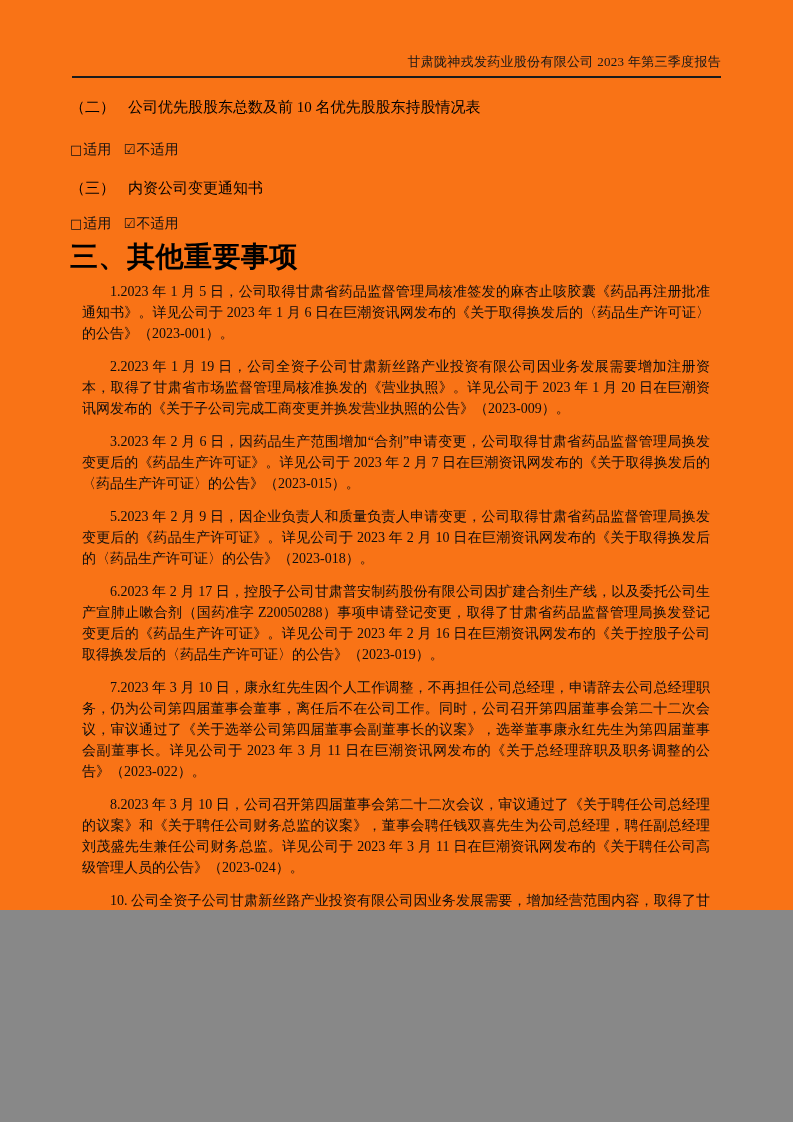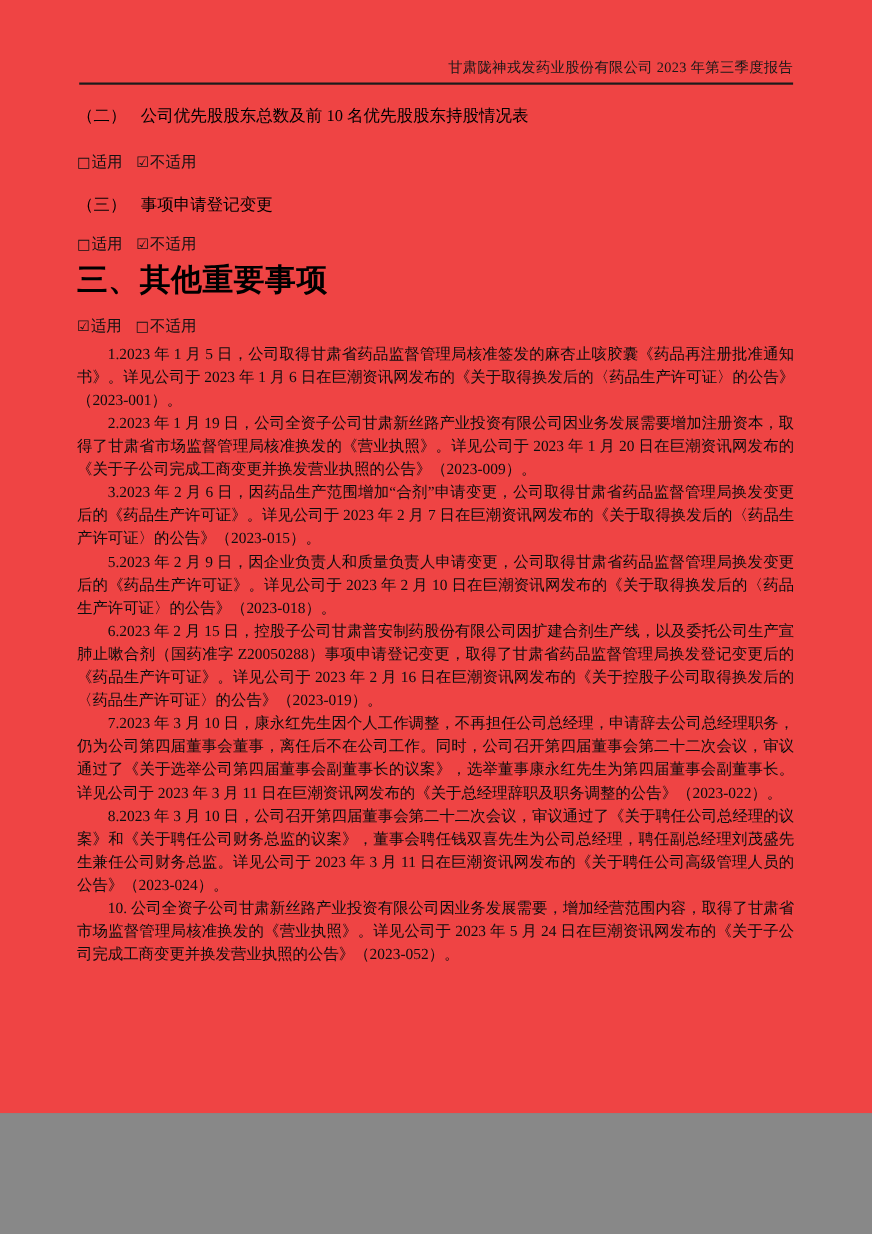--- a/index.html
+++ b/index.html
@@ -1,20 +1,20 @@
 <!DOCTYPE html>
 <html><head>
 <meta charset="utf-8">
 <style>
   html,body { margin:0; padding:0; background:#888; }
   .page {
     position:relative;
-    width:793px; height:1012px;
+    width:793px; height:910px;
     margin:0 auto;
-    background:#ef4444;
+    background:#f97316;
     color:#111;
     font-family:"Liberation Serif","DejaVu Serif",serif;
     overflow:hidden;
   }
   .header {
     margin:0 72px;
     padding-top:52px;
     padding-bottom:5px;
     border-bottom:2px solid #1b1b1b;
     text-align:right;
@@ -40,21 +40,21 @@
     font-size:13px;
     margin-right:1px;
   }
   .paragraphs {
     margin-top:5px;
     font-size:14px;
     line-height:21px;
     text-align:justify;
     color:#0d0d0d;
   }
-  .para { margin:0; text-indent:2em; }
+  .para { margin:12px; text-indent:2em; }
   .page-num {
     position:absolute;
     top:1038px; right:74px;
     font-size:12px; color:#333;
   }
 </style>
 </head>
 <body>
 
 <div class="page">
@@ -72,51 +72,43 @@
     <div class="applicability row1">
       <span class="cb-group">
         <span class="cb">□</span><span>适用</span>
       </span>
       <span class="cb-group">
         <span class="cb">☑</span><span>不适用</span>
       </span>
     </div>
 
     <h2 class="sec-heading">
-      <span class="sec-num">（三）</span><span>事项申请登记变更</span>
+      <span class="sec-num">（三）</span><span>内资公司变更通知书</span>
     </h2>
 
     <div class="applicability row2">
       <span class="cb-group">
         <span class="cb">□</span><span>适用</span>
       </span>
       <span class="cb-group">
         <span class="cb">☑</span><span>不适用</span>
       </span>
     </div>
 
     <h1 class="big-heading">
       <span>三、</span><span>其他重要事项</span>
     </h1>
 
-    <div class="applicability row3">
-      <span class="cb-group">
-        <span class="cb">☑</span><span>适用</span>
-      </span>
-      <span class="cb-group">
-        <span class="cb">□</span><span>不适用</span>
-      </span>
-    </div>
 
     <div class="paragraphs">
       <p class="para">1.2023 年 1 月 5 日，公司取得甘肃省药品监督管理局核准签发的麻杏止咳胶囊《药品再注册批准通知书》。详见公司于 2023 年 1 月 6 日在巨潮资讯网发布的《关于取得换发后的〈药品生产许可证〉的公告》（2023-001）。</p>
       <p class="para">2.2023 年 1 月 19 日，公司全资子公司甘肃新丝路产业投资有限公司因业务发展需要增加注册资本，取得了甘肃省市场监督管理局核准换发的《营业执照》。详见公司于 2023 年 1 月 20 日在巨潮资讯网发布的《关于子公司完成工商变更并换发营业执照的公告》（2023-009）。</p>
       <p class="para">3.2023 年 2 月 6 日，因药品生产范围增加“合剂”申请变更，公司取得甘肃省药品监督管理局换发变更后的《药品生产许可证》。详见公司于 2023 年 2 月 7 日在巨潮资讯网发布的《关于取得换发后的〈药品生产许可证〉的公告》（2023-015）。</p>
       <p class="para">5.2023 年 2 月 9 日，因企业负责人和质量负责人申请变更，公司取得甘肃省药品监督管理局换发变更后的《药品生产许可证》。详见公司于 2023 年 2 月 10 日在巨潮资讯网发布的《关于取得换发后的〈药品生产许可证〉的公告》（2023-018）。</p>
-      <p class="para">6.2023 年 2 月 15 日，控股子公司甘肃普安制药股份有限公司因扩建合剂生产线，以及委托公司生产宣肺止嗽合剂（国药准字 Z20050288）事项申请登记变更，取得了甘肃省药品监督管理局换发登记变更后的《药品生产许可证》。详见公司于 2023 年 2 月 16 日在巨潮资讯网发布的《关于控股子公司取得换发后的〈药品生产许可证〉的公告》（2023-019）。</p>
+      <p class="para">6.2023 年 2 月 17 日，控股子公司甘肃普安制药股份有限公司因扩建合剂生产线，以及委托公司生产宣肺止嗽合剂（国药准字 Z20050288）事项申请登记变更，取得了甘肃省药品监督管理局换发登记变更后的《药品生产许可证》。详见公司于 2023 年 2 月 16 日在巨潮资讯网发布的《关于控股子公司取得换发后的〈药品生产许可证〉的公告》（2023-019）。</p>
       <p class="para">7.2023 年 3 月 10 日，康永红先生因个人工作调整，不再担任公司总经理，申请辞去公司总经理职务，仍为公司第四届董事会董事，离任后不在公司工作。同时，公司召开第四届董事会第二十二次会议，审议通过了《关于选举公司第四届董事会副董事长的议案》，选举董事康永红先生为第四届董事会副董事长。详见公司于 2023 年 3 月 11 日在巨潮资讯网发布的《关于总经理辞职及职务调整的公告》（2023-022）。</p>
       <p class="para">8.2023 年 3 月 10 日，公司召开第四届董事会第二十二次会议，审议通过了《关于聘任公司总经理的议案》和《关于聘任公司财务总监的议案》，董事会聘任钱双喜先生为公司总经理，聘任副总经理刘茂盛先生兼任公司财务总监。详见公司于 2023 年 3 月 11 日在巨潮资讯网发布的《关于聘任公司高级管理人员的公告》（2023-024）。</p>
       <p class="para">10. 公司全资子公司甘肃新丝路产业投资有限公司因业务发展需要，增加经营范围内容，取得了甘肃省市场监督管理局核准换发的《营业执照》。详见公司于 2023 年 5 月 24 日在巨潮资讯网发布的《关于子公司完成工商变更并换发营业执照的公告》（2023-052）。</p>
     </div>
 
   </div>
 
   <div class="page-num">5</div>
 
 </div>

